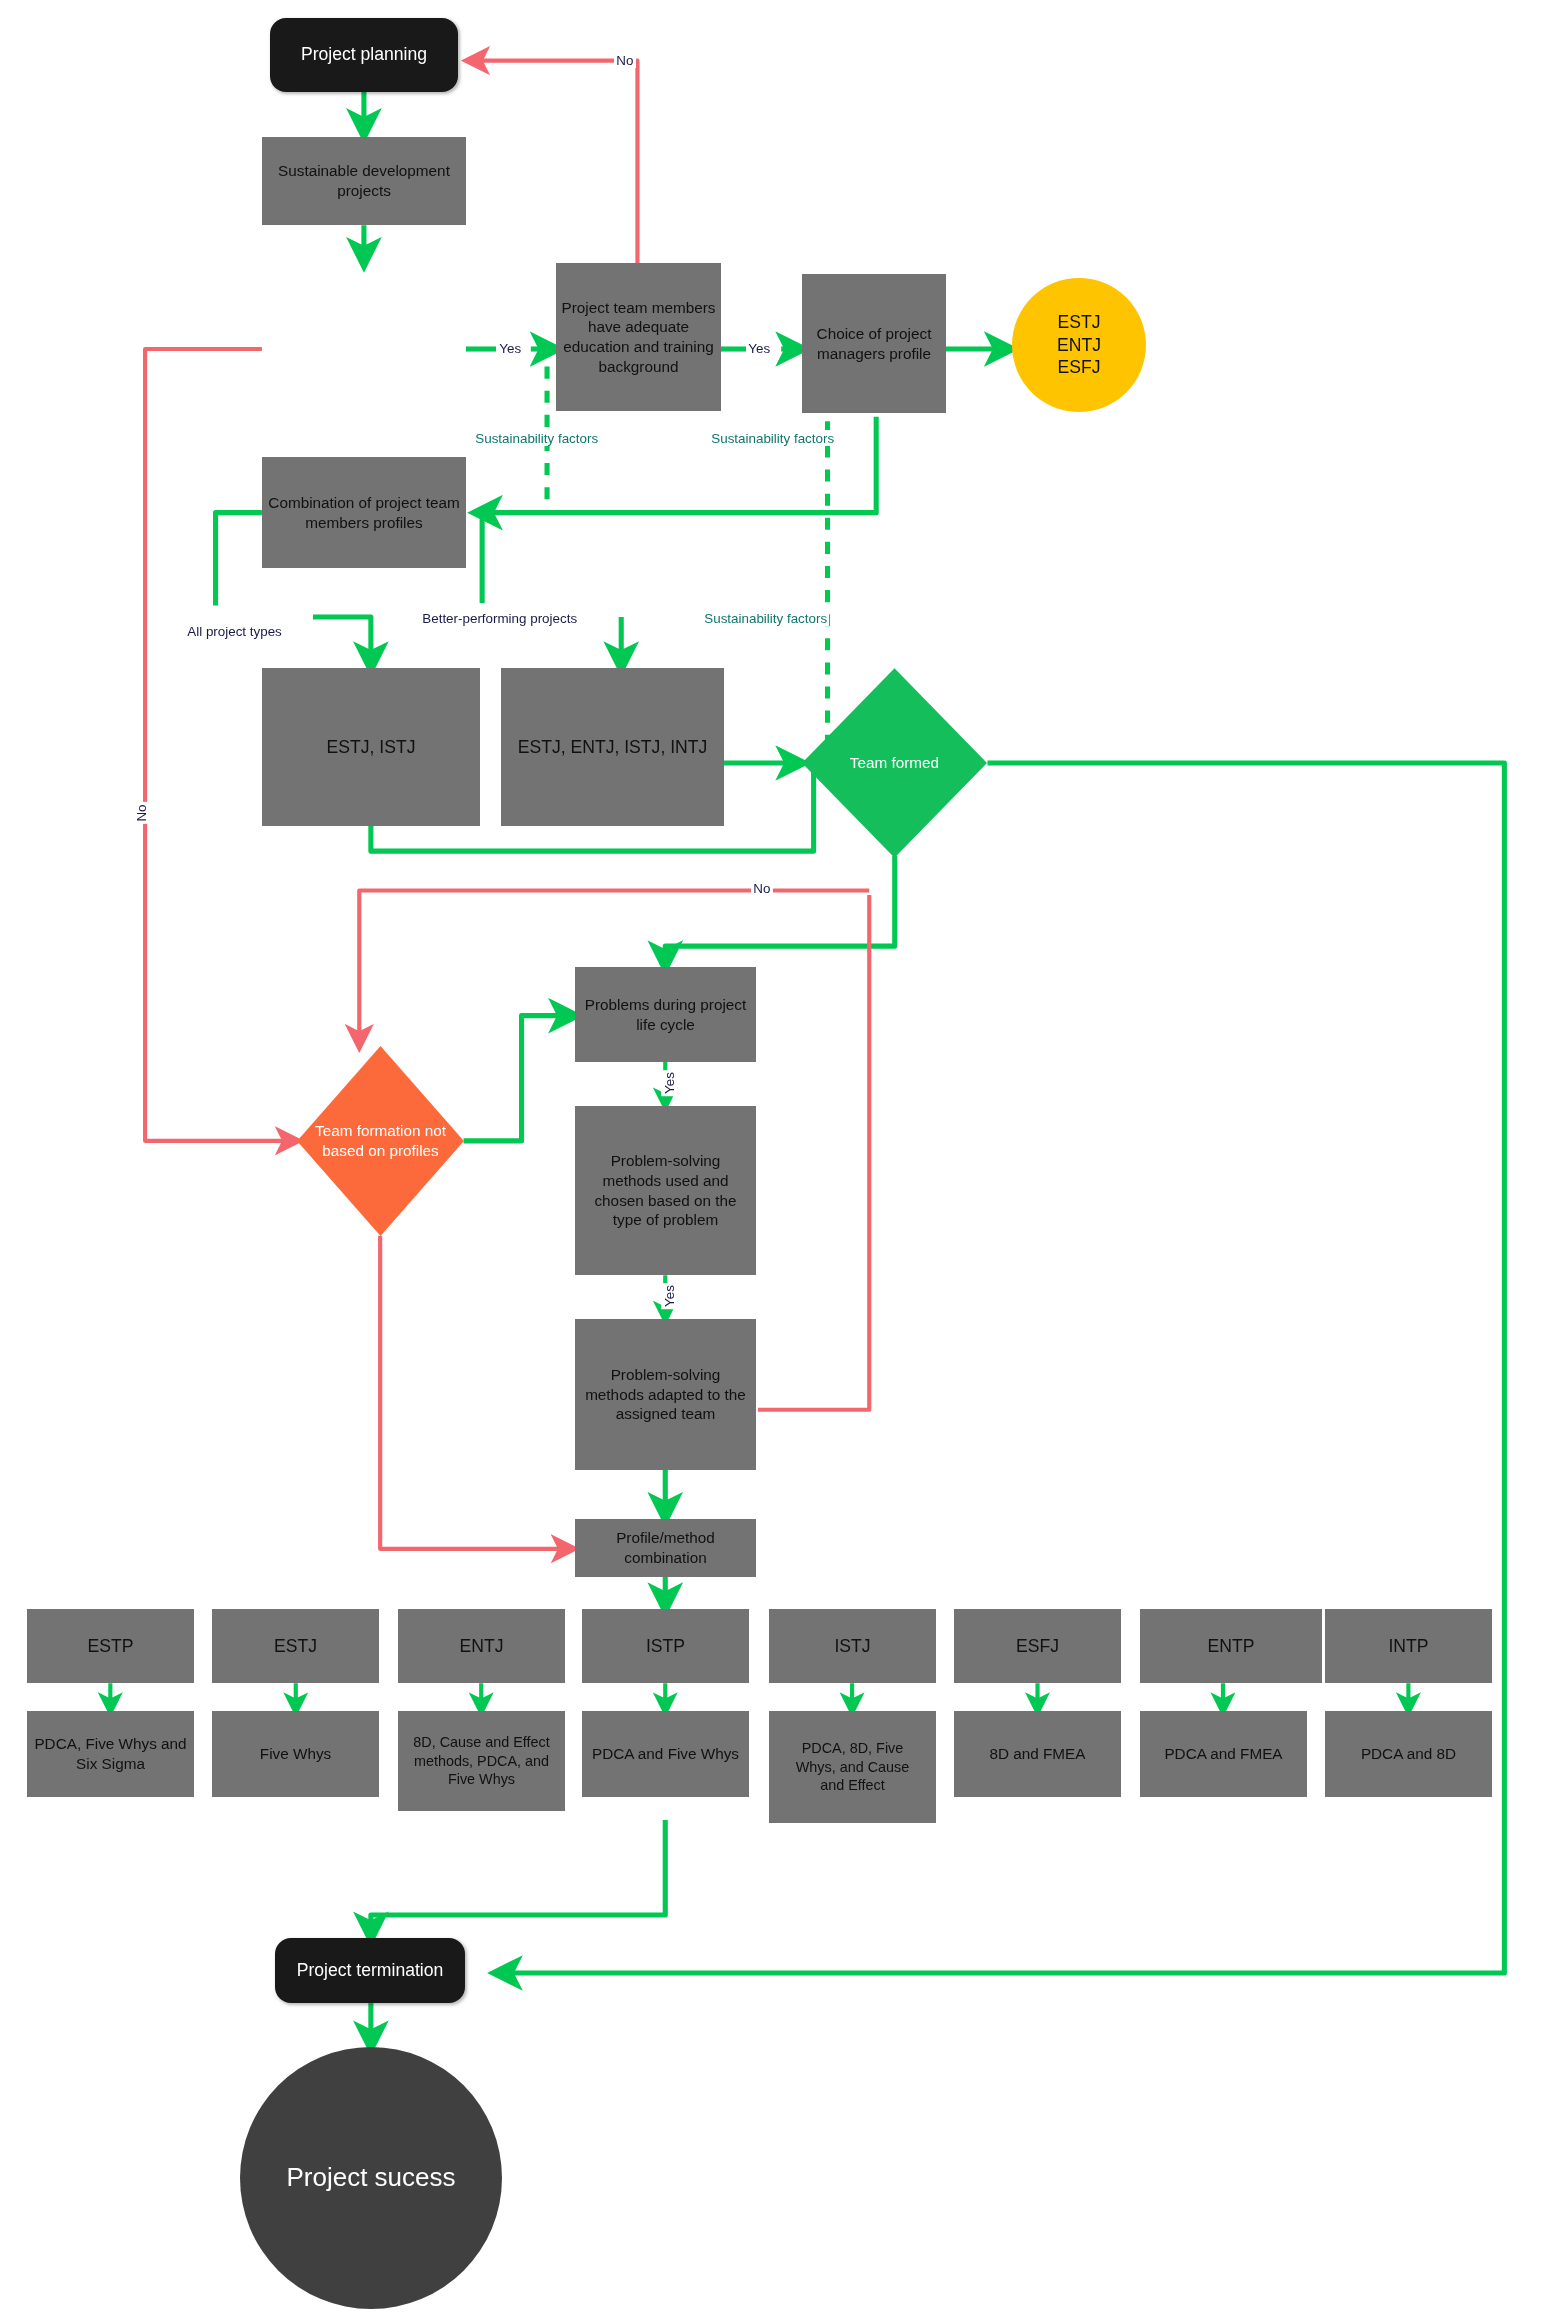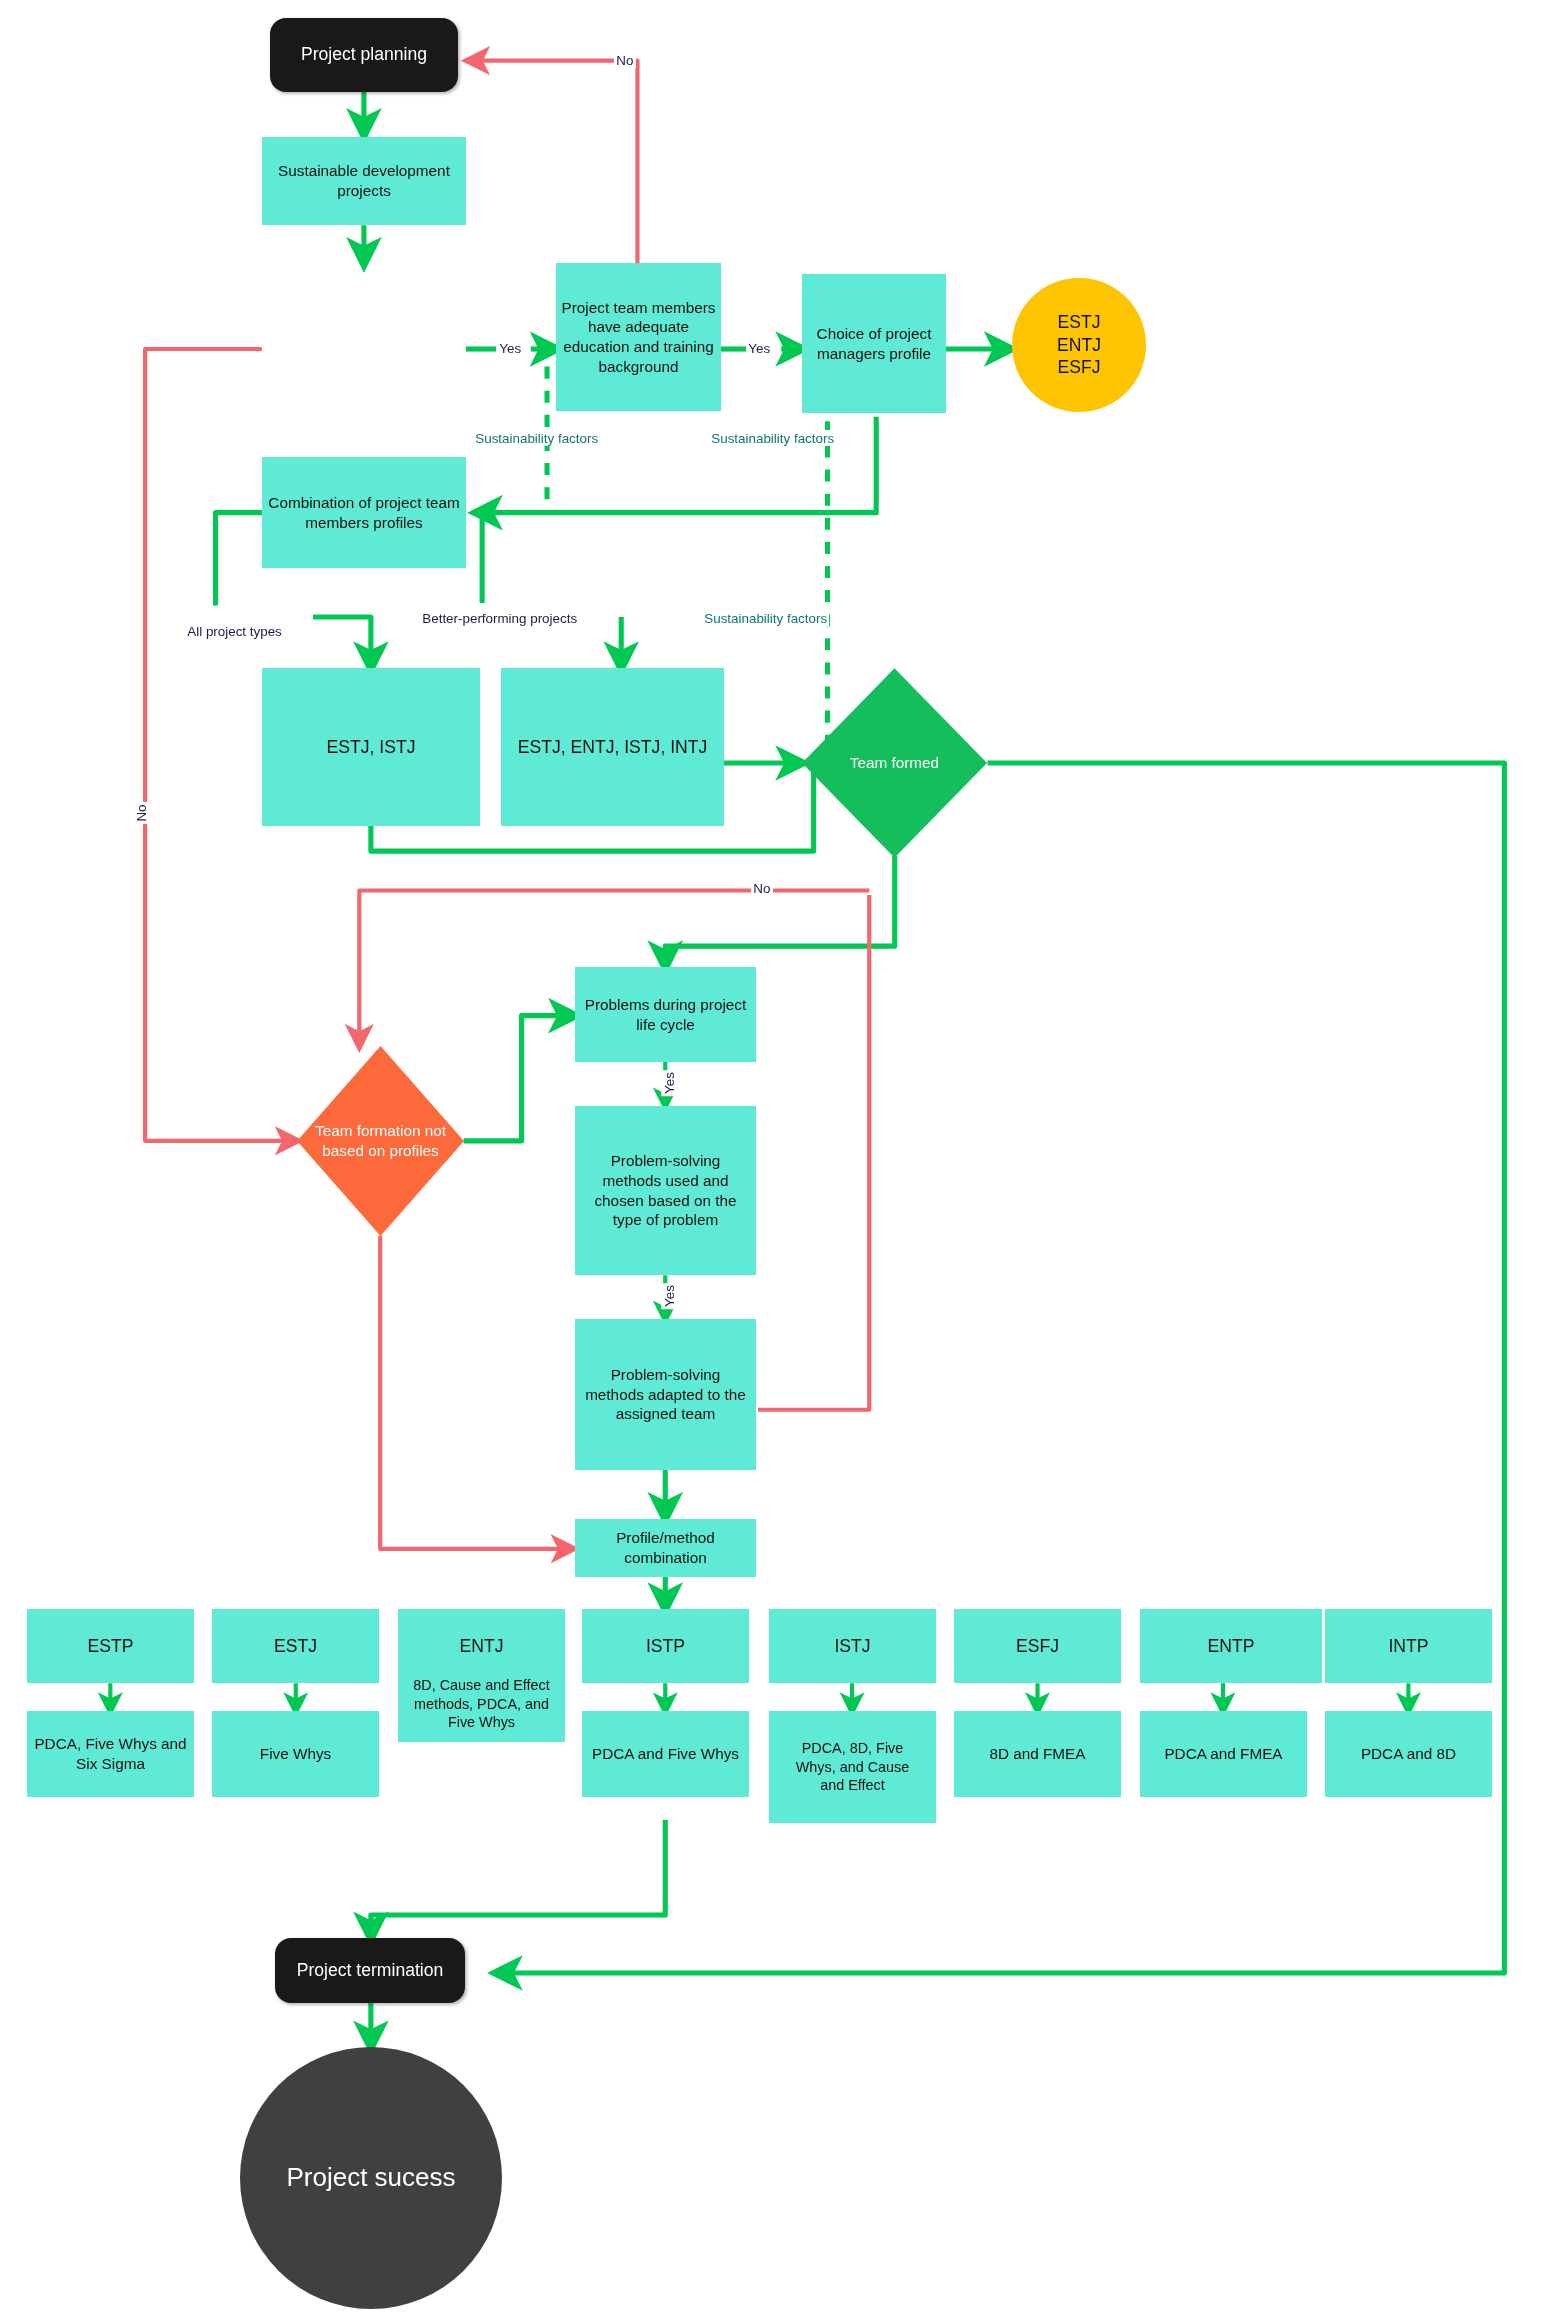--- a/index.html
+++ b/index.html
@@ -1,20 +1,20 @@
 <!DOCTYPE html>
 <html style="font-size:7.4px"><head>
 <meta charset="utf-8">
 <style>
   html,body{margin:0;padding:0;background:#ffffff;}
   body{font-family:"Liberation Sans", sans-serif;}
   #stage{position:relative;width:1560px;height:2341px;background:#ffffff;overflow:hidden;}
   svg#wires{position:absolute;left:0;top:0;width:1560px;height:2341px;}
   .node{position:absolute;box-sizing:border-box;display:flex;align-items:center;justify-content:center;text-align:center;}
-  .nbox{background:#5eead4;color:#111111;}
+  .nbox{background:#737373;color:#111111;}
   .nterm{background:#191919;color:#ffffff;border-radius:16px;}
   .ncirc{background:#FFC400;color:#111111;border-radius:50%;}
   .nsuccess{background:#404040;color:#ffffff;border-radius:50%;}
   .ndiamond{color:#ffffff;}
   .dlabel{position:absolute;display:flex;align-items:center;justify-content:center;
           text-align:center;width:100%;height:100%;left:0;top:0;}
   .edgelabel{position:absolute;color:#1b1b4b;font-size:13.4px;white-space:nowrap;
              background:#ffffff;padding:0.5px 2.3px;}
   .edgelabel.dark{color:#0f766e;}
   .edgelabel.vert{transform:rotate(-90deg);transform-origin:center center;}
@@ -203,21 +203,21 @@
     <div class="node nbox t38" style="left:212px;top:1609px;width:167px;height:74px;">
       <span>ESTJ</span>
     </div>
     <div class="node nbox t33 lh" style="left:212px;top:1711px;width:167px;height:86px;padding:0 6.5px;">
       <span>Five Whys</span>
     </div>
 
     <div class="node nbox t38" style="left:398px;top:1609px;width:167px;height:74px;">
       <span>ENTJ</span>
     </div>
-    <div class="node nbox t31 lh" style="left:398px;top:1666px;width:167px;height:76px;padding:0 4.6px;">
+    <div class="node nbox t31 lh" style="left:398px;top:1711px;width:167px;height:100px;padding:0 4.6px;">
       <span>8D, Cause and Effect methods, PDCA, and Five Whys</span>
     </div>
 
     <div class="node nbox t38" style="left:582px;top:1609px;width:167px;height:74px;">
       <span>ISTP</span>
     </div>
     <div class="node nbox t33 lh" style="left:582px;top:1711px;width:167px;height:86px;padding:0 6.5px;">
       <span>PDCA and Five Whys</span>
     </div>
 

